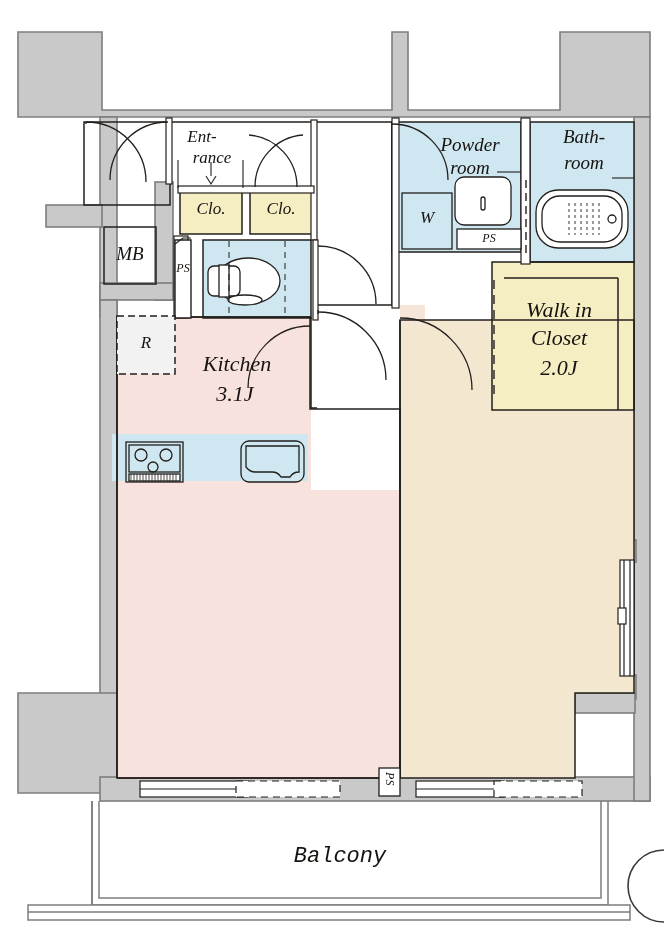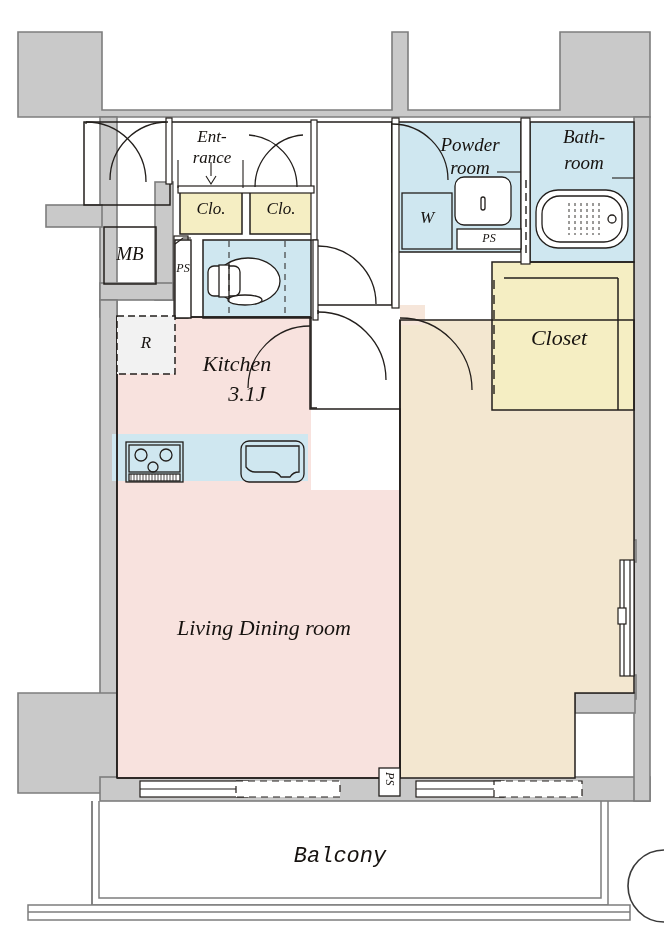--- a/index.html
+++ b/index.html
@@ -262,43 +262,44 @@
       <line x1="497" y1="172" x2="521" y2="172"></line>
     </g>
     <g stroke="#231f1c" stroke-width="1.1" fill="none">
       <line x1="612" y1="178" x2="634" y2="178"></line>
     </g>
 
   </svg>
 
   <div class="lbl r-mid" style="left:104px;top:243px;width:52px;">MB</div>
 
-  <div class="lbl r-small" style="left:170px;top:127px;width:84px;">Ent-</div>
+  <div class="lbl r-small" style="left:160px;top:127px;width:84px;">Ent-</div>
   <div class="lbl r-small" style="left:170px;top:148px;width:84px;">rance</div>
 
   <div class="lbl r-small" style="left:180px;top:199px;width:62px;">Clo.</div>
   <div class="lbl r-small" style="left:250px;top:199px;width:62px;">Clo.</div>
 
   <div class="lbl r-tiny" style="left:170px;top:262px;width:26px;">PS</div>
   <div class="lbl r-tiny" style="left:457px;top:232px;width:64px;">PS</div>
   <div class="lbl r-tiny" style="left:379px;top:772px;width:21px;transform:rotate(90deg);transform-origin:center;">PS</div>
 
   <div class="lbl r-small" style="left:117px;top:333px;width:58px;">R</div>
 
   <div class="lbl r-small" style="left:402px;top:208px;width:50px;">W</div>
 
   <div class="lbl r-mid" style="left:418px;top:134px;width:104px;font-style:italic;">Powder</div>
   <div class="lbl r-mid" style="left:418px;top:157px;width:104px;">room</div>
 
   <div class="lbl r-mid" style="left:532px;top:126px;width:104px;">Bath-</div>
   <div class="lbl r-mid" style="left:532px;top:152px;width:104px;">room</div>
 
+  <div class="lbl r-name" style="left:497px;top:298px;width:124px;">Walk in</div>
   <div class="lbl r-name" style="left:497px;top:326px;width:124px;">Closet</div>
+  <div class="lbl r-name" style="left:497px;top:356px;width:124px;">2.0J</div>
 
   <div class="lbl r-name" style="left:162px;top:352px;width:150px;">Kitchen</div>
-  <div class="lbl r-name" style="left:172px;top:382px;width:150px;">3.1J</div>
-
-  <div class="lbl r-name" style="left:125px;top:616px;width:278px;">Living Dining room</div>
+  <div class="lbl r-name" style="left:160px;top:382px;width:150px;">3.1J</div>
+
 
 
   <div class="lbl r-name" style="left:230px;top:845px;width:220px;font-family:Liberation Mono, monospace;">Balcony</div>
 
 </div>
 
 </body></html>

